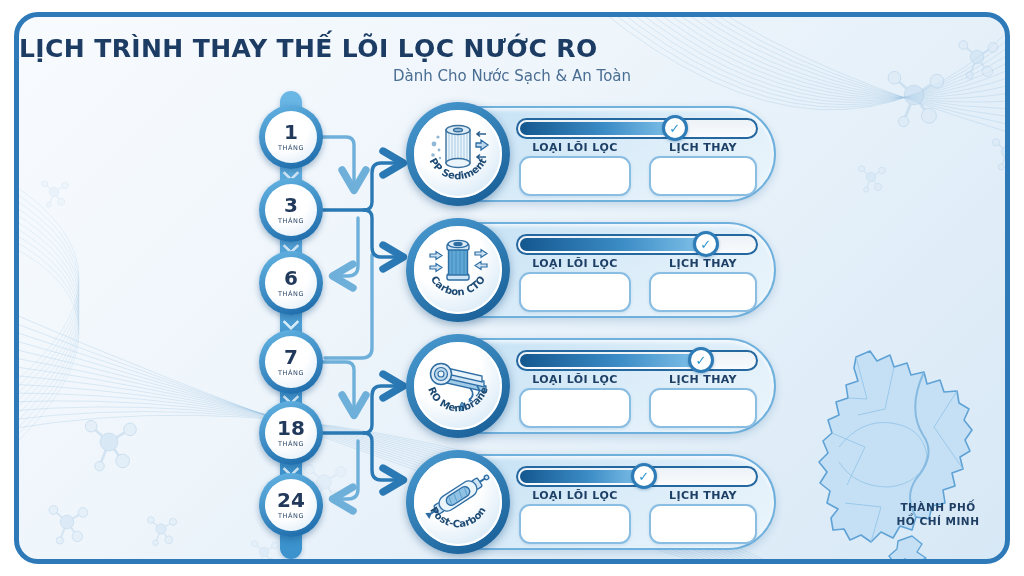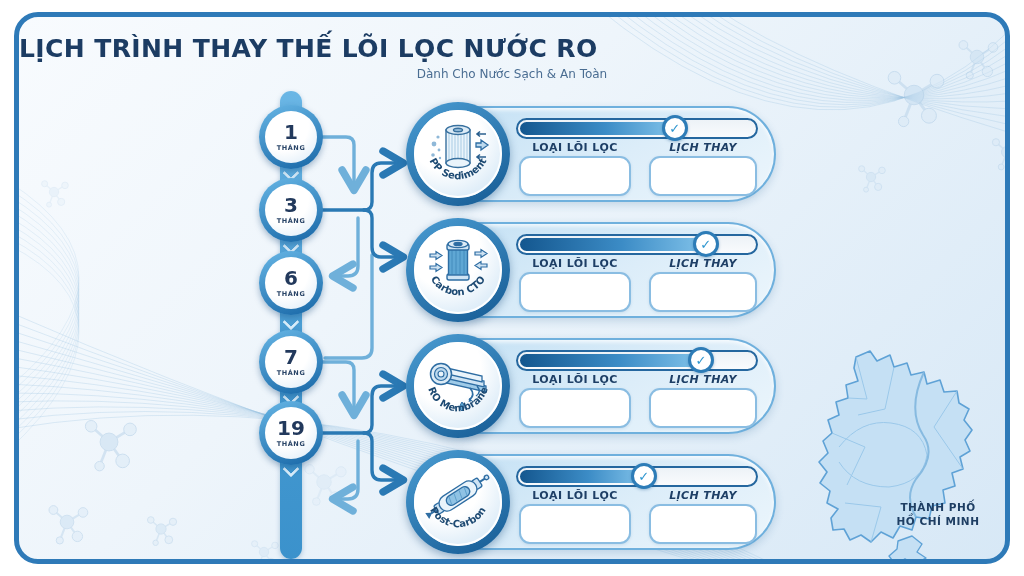--- a/index.html
+++ b/index.html
@@ -3,31 +3,31 @@
 <meta charset="utf-8">
 <style>
   html,body{margin:0;padding:0;}
   body{width:1024px;height:576px;background:#ffffff;font-family:"DejaVu Sans",sans-serif;overflow:hidden;position:relative;}
   #frame{position:absolute;left:14px;top:12px;width:986px;height:542px;border:5px solid #2e7ab8;border-radius:24px;
          background:linear-gradient(135deg,#f8fbfe 0%,#eef5fb 40%,#d7e8f6 100%);overflow:hidden;}
   #bg-svg{position:absolute;left:0;top:0;width:986px;height:542px;pointer-events:none;}
 
   
   .title{position:absolute;top:17px;left:0;width:100%;font-size:25px;font-weight:bold;color:#1c3c63;letter-spacing:.4px;}
-  .subtitle{position:absolute;top:50px;left:0;width:100%;text-align:center;font-size:12px;color:#4a6d92;}
+  .subtitle{position:absolute;top:50px;left:0;width:100%;text-align:center;font-size:15px;color:#4a6d92;}
 
   
   .tl-bar{position:absolute;left:261px;top:74px;width:22px;height:468px;border-radius:11px;
           background:linear-gradient(180deg,#6ab6e5 0%,#4599d0 60%,#3b92cc 100%);box-shadow:0 2px 5px rgba(25,85,140,.28);}
   .tl-node{position:absolute;width:64px;height:64px;border-radius:50%;display:flex;align-items:center;justify-content:center;
            background:linear-gradient(160deg,#63b2e2 5%,#1b6aa9 95%);box-shadow:0 3px 6px rgba(18,70,120,.35);}
   .tl-inner{width:52px;height:52px;border-radius:50%;background:radial-gradient(circle at 35% 28%,#ffffff 50%,#e3eff9 85%,#d7e8f4);
             display:flex;flex-direction:column;align-items:center;justify-content:center;}
   .tl-num{font-size:20px;font-weight:bold;color:#22395c;line-height:1;}
-  .tl-unit{font-size:6.5px;font-weight:bold;color:#2a4568;letter-spacing:.6px;margin-top:1.5px;}
+  .tl-unit{font-size:6.5px;font-weight:normal;color:#2a4568;letter-spacing:.6px;margin-top:1.5px;}
   .tl-chev{position:absolute;left:266px;width:9px;height:9px;border-right:3px solid #d8edfa;border-bottom:3px solid #d8edfa;
            transform:rotate(45deg);border-radius:1px;}
 
   
   .card{position:absolute;left:409px;width:348px;height:96px;border-radius:48px;
         background:linear-gradient(150deg,#c2e0f4 0%,#dcedf9 55%,#ecf6fc 100%);
         border:2px solid #6fb0dd;box-sizing:border-box;
         box-shadow:0 3px 9px rgba(40,100,150,.20), inset 0 2px 4px rgba(255,255,255,.85);}
   .badge{position:absolute;left:-24px;top:-6px;width:104px;height:104px;border-radius:50%;
          background:linear-gradient(150deg,#4b9dd3 0%,#155a93 100%);box-shadow:0 3px 8px rgba(18,70,120,.38);
@@ -36,21 +36,21 @@
          background:radial-gradient(circle at 35% 28%,#ffffff 42%,#e2eff9 72%,#cfe4f4);
          box-shadow:inset 0 0 0 2px rgba(255,255,255,.95);}
   .bar{position:absolute;left:86px;top:10px;width:242px;height:21px;border:2px solid #25679f;border-radius:12px;
        background:linear-gradient(180deg,#edf2f7,#f9fbfd);box-sizing:border-box;}
   .bar-fill{position:absolute;left:2px;top:2px;bottom:2px;border-radius:10px;
        background:linear-gradient(90deg,#14578f 0%,#3c8cc6 55%,#82c3ea 100%);}
   .bar-check{position:absolute;top:-5px;width:26px;height:26px;border-radius:50%;background:#ffffff;border:3px solid #2d7cb7;
        box-sizing:border-box;color:#2e96cf;font-size:13px;font-weight:bold;display:flex;align-items:center;justify-content:center;
        box-shadow:0 1px 3px rgba(25,85,140,.35);}
   .col-h{position:absolute;top:33px;font-size:11px;font-weight:bold;color:#1e3f66;letter-spacing:.4px;text-align:center;}
-  .col-h.c1{left:89px;width:112px;} .col-h.c2{left:219px;width:108px;font-style:italic;}
+  .col-h.c1{left:89px;width:112px;} .col-h.c2{left:219px;width:108px;}
   .slot{position:absolute;top:48px;height:40px;background:#ffffff;border:2px solid #8abde2;border-radius:11px;box-sizing:border-box;
         box-shadow:0 1px 3px rgba(60,120,170,.15);}
   .slot.c1{left:89px;width:112px;} .slot.c2{left:219px;width:108px;}
 </style>
 </head>
 <body>
 
 <div id="frame">
 
   <svg id="bg-svg" viewBox="0 0 986 542">
@@ -274,21 +274,27 @@
       </div>
   </div>
   <div class="tl-node" style="left:240px;top:313px">
     <div class="tl-inner">
         <span class="tl-num">7</span>
         <span class="tl-unit">THÁNG</span>
       </div>
   </div>
   <div class="tl-node" style="left:240px;top:384px">
     <div class="tl-inner">
-        <span class="tl-num">19</span>
+        <span class="tl-num">18</span>
+        <span class="tl-unit">THÁNG</span>
+      </div>
+  </div>
+  <div class="tl-node" style="left:240px;top:456px">
+    <div class="tl-inner">
+        <span class="tl-num">24</span>
         <span class="tl-unit">THÁNG</span>
       </div>
   </div>
 
   <div class="card" style="top:89px">
     <div class="badge">
         <div class="badge-inner">
       <svg width="88" height="88" viewBox="0 0 88 88">
         <g stroke="#39719f" stroke-width="1.4" fill="#eaf4fb">
           <rect x="32" y="20" width="24" height="33" fill="#eaf4fb"></rect>

